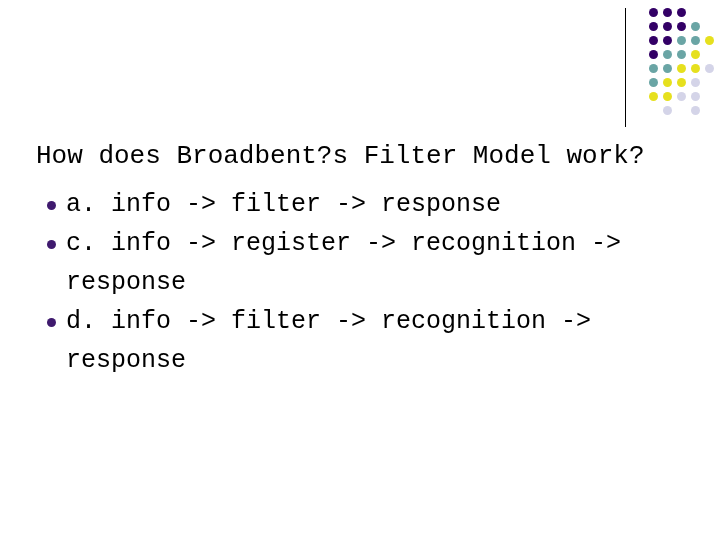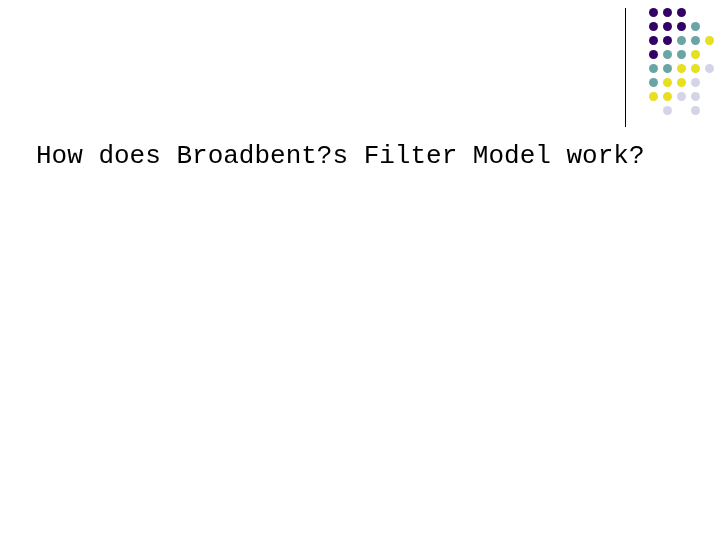--- a/index.html
+++ b/index.html
@@ -120,15 +120,27 @@
         <div class="deco-dot" style="left: 57px; top: 92px; width: 9px; height: 9px; background: rgb(212, 212, 232);"></div>
         <div class="deco-dot" style="left: 71px; top: 92px; width: 9px; height: 9px; background: rgb(212, 212, 232);"></div>
         <div class="deco-dot" style="left: 43px; top: 106px; width: 9px; height: 9px; background: rgb(212, 212, 232);"></div>
         <div class="deco-dot" style="left: 71px; top: 106px; width: 9px; height: 9px; background: rgb(212, 212, 232);"></div>
       </div>
   </div>
 
   <div id="title">How does Broadbent?s Filter Model work?</div>
 
   <ul id="bullets">
+    <li class="bullet">
+      <span class="bullet-marker" style="background: rgb(63, 26, 110);"></span>
+      <span class="bullet-text">a.  info -&gt; filter -&gt; response</span>
+    </li>
+    <li class="bullet">
+      <span class="bullet-marker" style="background: rgb(63, 26, 110);"></span>
+      <span class="bullet-text">c.  info -&gt; register -&gt; recognition -&gt; response</span>
+    </li>
+    <li class="bullet">
+      <span class="bullet-marker" style="background: rgb(63, 26, 110);"></span>
+      <span class="bullet-text">d.  info -&gt; filter -&gt; recognition -&gt; response</span>
+    </li>
   </ul>
 
 </div>
 
 </body></html>

